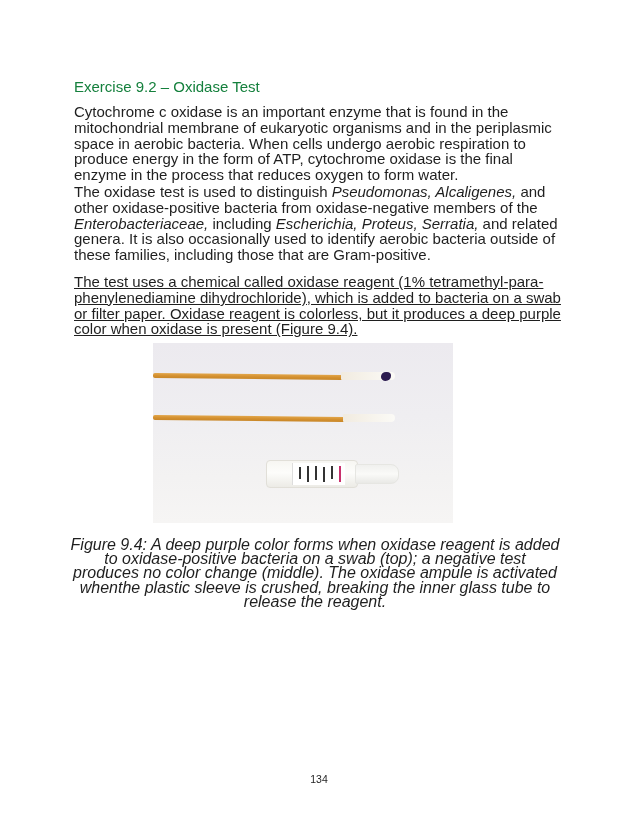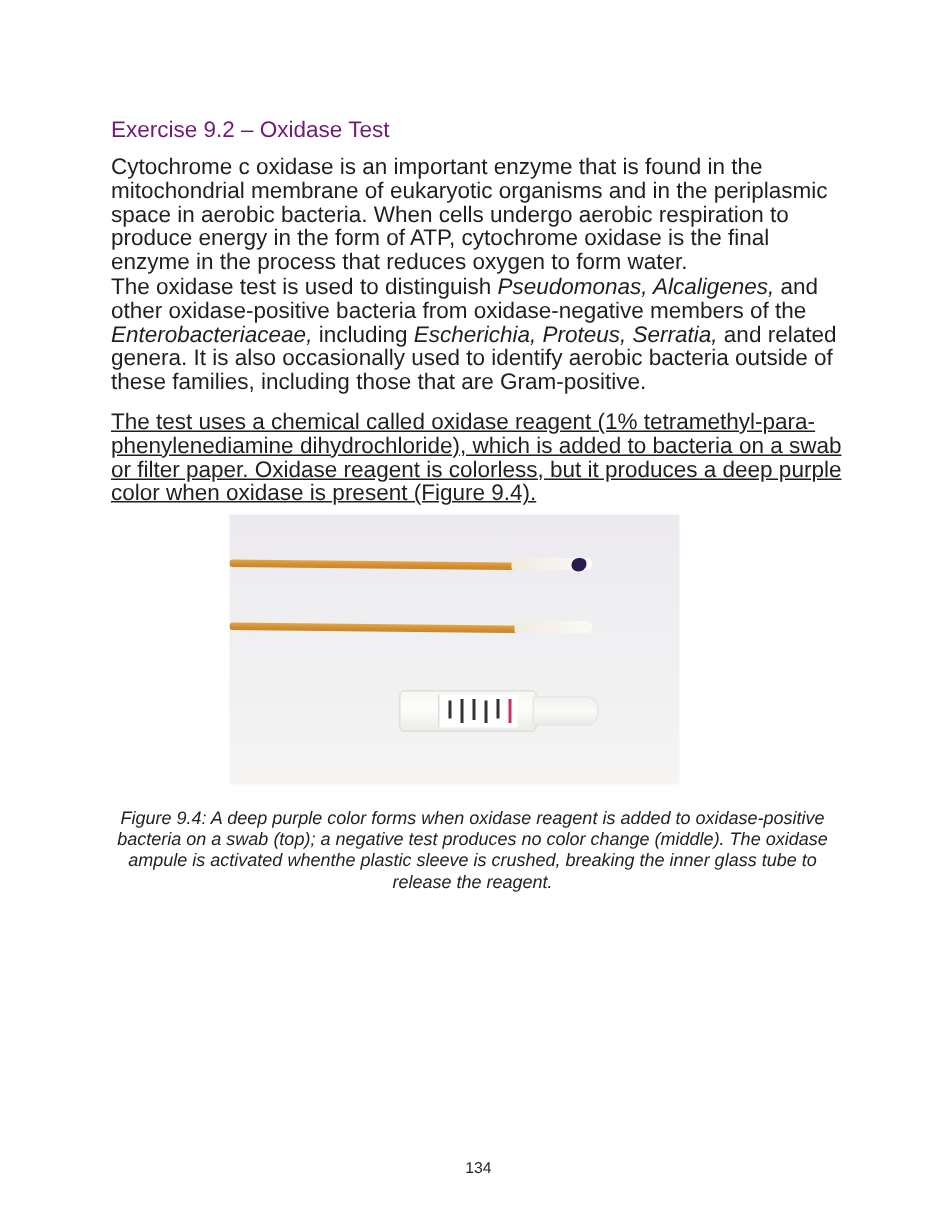--- a/index.html
+++ b/index.html
@@ -1,37 +1,37 @@
 <!DOCTYPE html>
 <html><head>
   <meta charset="utf-8">
   <style>
     html, body { margin: 0; padding: 0; background: #ffffff; }
     body { width: 630px; height: 815px; position: relative; overflow: hidden; font-family: "Liberation Sans", sans-serif; color: #1a1a1a; }
     .page { position: absolute; left: 0; top: 0; width: 630px; height: 815px; background: #ffffff; }
-    .title { position: absolute; left: 74px; top: 78px; font-size: 15px; font-weight: normal; color: #701a75; margin: 0; letter-spacing: 0; }
+    .title { position: absolute; left: 74px; top: 78px; font-size: 15px; font-weight: normal; color: #15803d; margin: 0; letter-spacing: 0; }
     .para { position: absolute; left: 74px; width: 490px; font-size: 15px; line-height: 15.8px; color: #1f1f1f; margin: 0; }
     .p1 { top: 104px; }
     .p2 { top: 184px; }
     .p3 { top: 274px; text-decoration: underline; }
     .para i { font-style: italic; margin-top: 40px; }
     .figure { position: absolute; left: 153px; top: 343px; width: 300px; height: 180px; background: linear-gradient(180deg, #eceaef 0%, #efeef1 40%, #f3f2f2 75%, #f6f5f4 100%); overflow: hidden; }
     .swab { position: absolute; height: 5px; background: linear-gradient(180deg, #e2a64a 0%, #d38f2e 55%, #c88728 100%); border-radius: 2px; }
     .swab-top { left: 0; top: 30px; width: 190px; transform: rotate(0.6deg); transform-origin: left center; }
     .swab-mid { left: 0; top: 72px; width: 192px; transform: rotate(0.6deg); transform-origin: left center; }
     .tip { position: absolute; height: 8px; background: linear-gradient(90deg, #f1ebe0, #fbfaf6); border-radius: 2px 6px 6px 2px; }
     .tip-top { left: 188px; top: 29px; width: 54px; }
     .tip-mid { left: 190px; top: 71px; width: 52px; }
     .purple-dot { position: absolute; left: 228px; top: 29px; width: 10px; height: 9px; background: #2b1b4f; border-radius: 50% 40% 55% 45%; }
     .ampule { position: absolute; left: 113px; top: 117px; width: 90px; height: 26px; background: linear-gradient(180deg, #f7f6f2, #fdfdfb 45%, #ecebe6); border-radius: 4px; border: 1px solid #e1dfd8; }
     .ampule-label { position: absolute; left: 25px; top: 2px; width: 52px; height: 22px; background: #ffffff; border-left: 1px solid #ddd; }
     .label-line { position: absolute; width: 1.5px; background: #333; }
     .label-red { position: absolute; left: 46px; top: 3px; width: 2px; height: 16px; background: #c8306c; }
     .ampule-tip { position: absolute; left: 202px; top: 121px; width: 42px; height: 18px; background: linear-gradient(180deg, #f0f0ee, #fafaf8, #e9e9e6); border-radius: 2px 8px 8px 2px; border: 1px solid #e6e6e2; }
-    .caption { position: absolute; left: 70px; top: 538px; width: 490px; text-align: center; font-size: 12px; line-height: 14.2px; font-style: italic; color: #1f1f1f; margin: 0; }
+    .caption { position: absolute; left: 70px; top: 538px; width: 490px; text-align: center; font-size: 16px; line-height: 14.2px; font-style: italic; color: #1f1f1f; margin: 0; }
     .page-number { position: absolute; left: 4px; width: 630px; top: 773px; text-align: center; font-size: 10.5px; color: #1f1f1f; }
   </style>
 </head>
 <body>
 
 <div class="page">
   <h1 class="title">Exercise 9.2 – Oxidase Test</h1>
 
   <p class="para p1"><span>Cytochrome c oxidase is an important enzyme that is found in the mitochondrial membrane of eukaryotic organisms and in the periplasmic space in aerobic bacteria. When cells undergo aerobic respiration to produce energy in the form of ATP, cytochrome oxidase is the final enzyme in the process that reduces oxygen to form water.</span></p>
   <p class="para p2"><span>The oxidase test is used to distinguish </span><i>Pseudomonas, Alcaligenes,</i><span> and other oxidase-positive bacteria from oxidase-negative members of the </span><i>Enterobacteriaceae,</i><span> including </span><i>Escherichia, Proteus, Serratia,</i><span> and related genera. It is also occasionally used to identify aerobic bacteria outside of these families, including those that are Gram-positive.</span></p>

